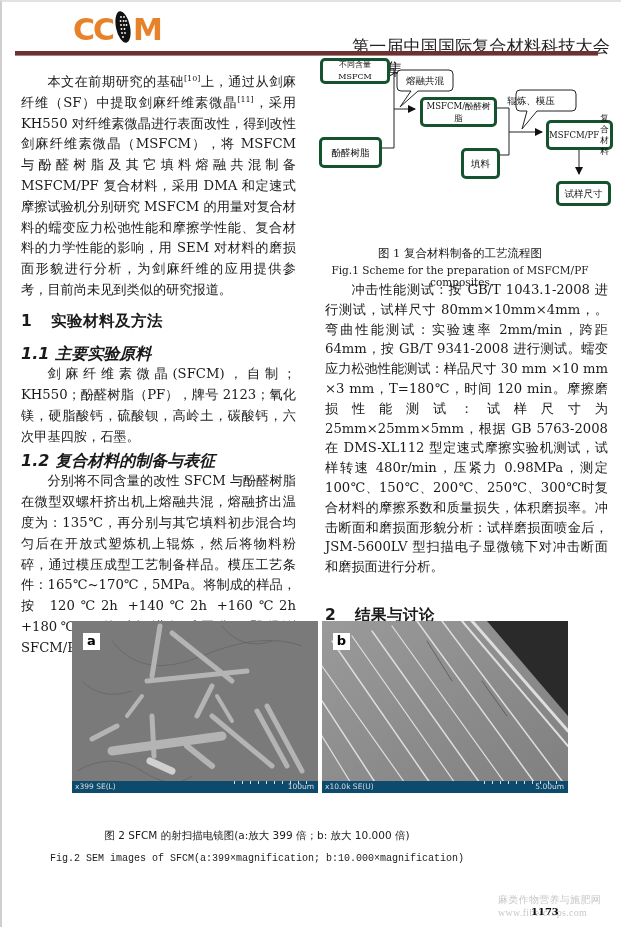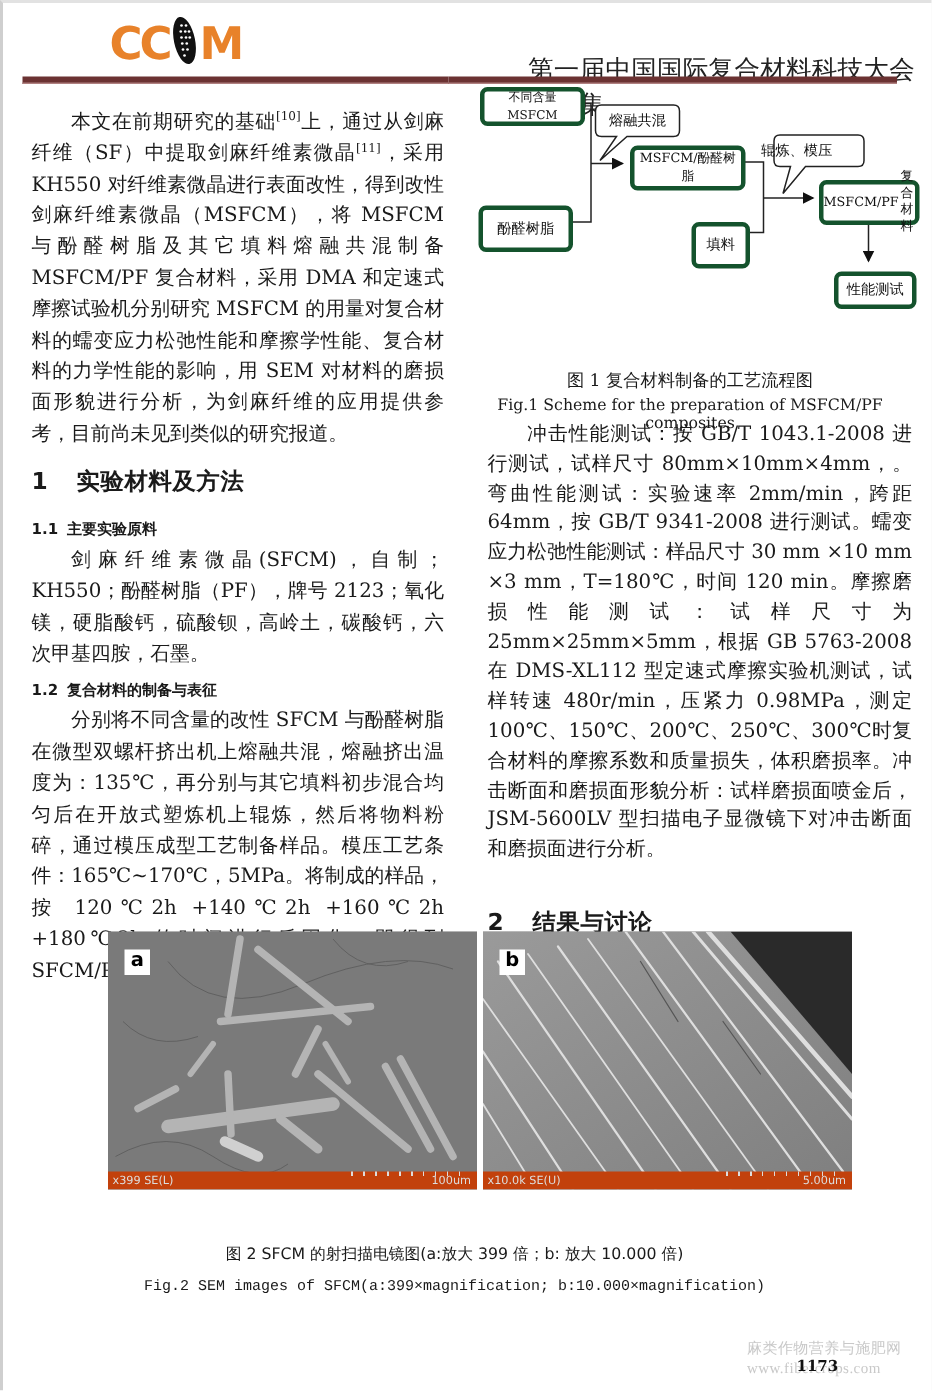--- a/index.html
+++ b/index.html
@@ -17,41 +17,41 @@
                border-bottom: 1px solid #b08080; }
   .head-rule.r { left: 299px; width: 299px; }
 
   .col { position: absolute; font-size: 13.2px; line-height: 20.8px; text-align: justify; }
   .col p { margin: 0; }
   .indent { text-indent: 2em; }
   sup { font-size: 8px; line-height: 0; vertical-align: 5px; }
 
   .h1 { font-family: "DejaVu Sans", "Liberation Sans", sans-serif; font-size: 15.5px; font-weight: bold; letter-spacing: 0.5px; }
   .h1 .num { display: inline-block; width: 30px; }
-  .h2 { font-family: "DejaVu Sans", "Liberation Sans", sans-serif; font-size: 10px; font-weight: bold; }
+  .h2 { font-family: "DejaVu Sans", "Liberation Sans", sans-serif; font-size: 16px; font-weight: bold; font-style: italic; }
   .h2 .num { margin-right: 6px; }
 
   
   .flow { position: absolute; left: 315px; top: 55px; width: 300px; height: 190px; }
   .fbox { position: absolute; border: 3px solid #14532d; border-radius: 5px; background: #fff;
           font-size: 9.5px; line-height: 12px; text-align: center; display: flex; align-items: center; justify-content: center; color:#111; }
   .fig-cap { position: absolute; text-align: center; font-size: 11.5px; }
 
   
   .sem { position: absolute; top: 621px; width: 246px; height: 172px; overflow: hidden; background: #7d7d7d; }
   .sem .badge { position: absolute; left: 11px; top: 12px; width: 17px; height: 17px; background: #fff;
                 font-family: "DejaVu Sans", "Liberation Sans", sans-serif; font-weight: bold; font-size: 13px; line-height: 16px; text-align: center; color: #000; }
-  .sem .bar { position: absolute; left: 0; bottom: 0; width: 100%; height: 12px; background: #c2410c; color: #ddd;
+  .sem .bar { position: absolute; left: 0; bottom: 0; width: 100%; height: 12px; background: #0c4a6e; color: #ddd;
               font-family: "DejaVu Sans", "Liberation Sans", sans-serif; font-size: 7.5px; line-height: 12px; }
   .sem .bar .l { position: absolute; left: 3px; }
   .sem .bar .r { position: absolute; right: 4px; }
   .sem .bar .ticks { position: absolute; right: 4px; top: 0; width: 80px; height: 3px;
                      background: repeating-linear-gradient(90deg, #ddd 0 1px, transparent 1px 8px); }
 
-  .cap2 { position: absolute; left: 0; width: 514px; text-align: center; padding-left: 46px; }
+  .cap2 { position: absolute; left: 0; width: 514px; text-align: center; }
   .watermark { position: absolute; left: 498px; top: 893px; font-family: Liberation Serif, serif;
                font-size: 10px; line-height: 13px; color: #c9c9c9; letter-spacing: 0.3px; }
   .pageno { position: absolute; left: 531px; top: 906px; font-size: 10px; font-weight: bold; color: #111; }
 </style>
 </head>
 <body>
 
 <div class="frame"></div>
 
 <div class="logo">
@@ -124,21 +124,21 @@
   <div class="fbox" style="left:5px; top:3px; width:64px; height:20px; font-size:8px;">不同含量MSFCM</div>
   <div class="fbox" style="left:84px; top:16px; width:52px; height:19px; border:none; background:transparent;">熔融共混</div>
   <div class="fbox" style="left:4px; top:82px; width:57px; height:25px;">酚醛树脂</div>
   <div class="fbox" style="left:105px; top:42px; width:71px; height:24px; font-size:8.5px;">MSFCM/酚醛树脂</div>
   <div class="fbox" style="left:146px; top:93px; width:33px; height:25px;">填料</div>
   <div class="fbox" style="left:188px; top:37px; width:56px; height:18px; border:none; background:transparent;">辊炼、模压</div>
   <div class="fbox" style="left:231px; top:65px; width:61px; height:24px; flex-direction:row; font-size:8.5px; line-height:11px;">
     <span>MSFCM/PF</span>
     <span>复合材料</span>
   </div>
-  <div class="fbox" style="left:241px; top:126px; width:49px; height:19px;">性能测试</div>
+  <div class="fbox" style="left:241px; top:126px; width:49px; height:19px;">试样尺寸</div>
 </div>
 <div class="fig-cap" style="left:310px; top:246px; width:300px;">图 1  复合材料制备的工艺流程图</div>
 <div class="fig-cap" style="left:310px; top:264px; width:300px; font-size:10.5px;">Fig.1 Scheme for the preparation of MSFCM/PF composites</div>
 
 <div class="col" style="left:325px; top:280px; width:283px; line-height:19.8px;">
   <p class="indent">冲击性能测试：按 GB/T 1043.1-2008 进行测试，试样尺寸 80mm×10mm×4mm，。弯曲性能测试：实验速率 2mm/min，跨距 64mm，按 GB/T 9341-2008 进行测试。蠕变应力松弛性能测试：样品尺寸 30 mm ×10 mm ×3 mm，T=180℃，时间 120 min。摩擦磨损性能测试：试样尺寸为 25mm×25mm×5mm，根据 GB 5763-2008 在 DMS-XL112 型定速式摩擦实验机测试，试样转速 480r/min，压紧力 0.98MPa，测定 100℃、150℃、200℃、250℃、300℃时复合材料的摩擦系数和质量损失，体积磨损率。冲击断面和磨损面形貌分析：试样磨损面喷金后，JSM-5600LV 型扫描电子显微镜下对冲击断面和磨损面进行分析。</p>
   <div class="h1" style="margin-top:29px;">
     <span class="num">2</span><span>结果与讨论</span>
   </div>
   <div class="h2" style="margin-top:13px;">

